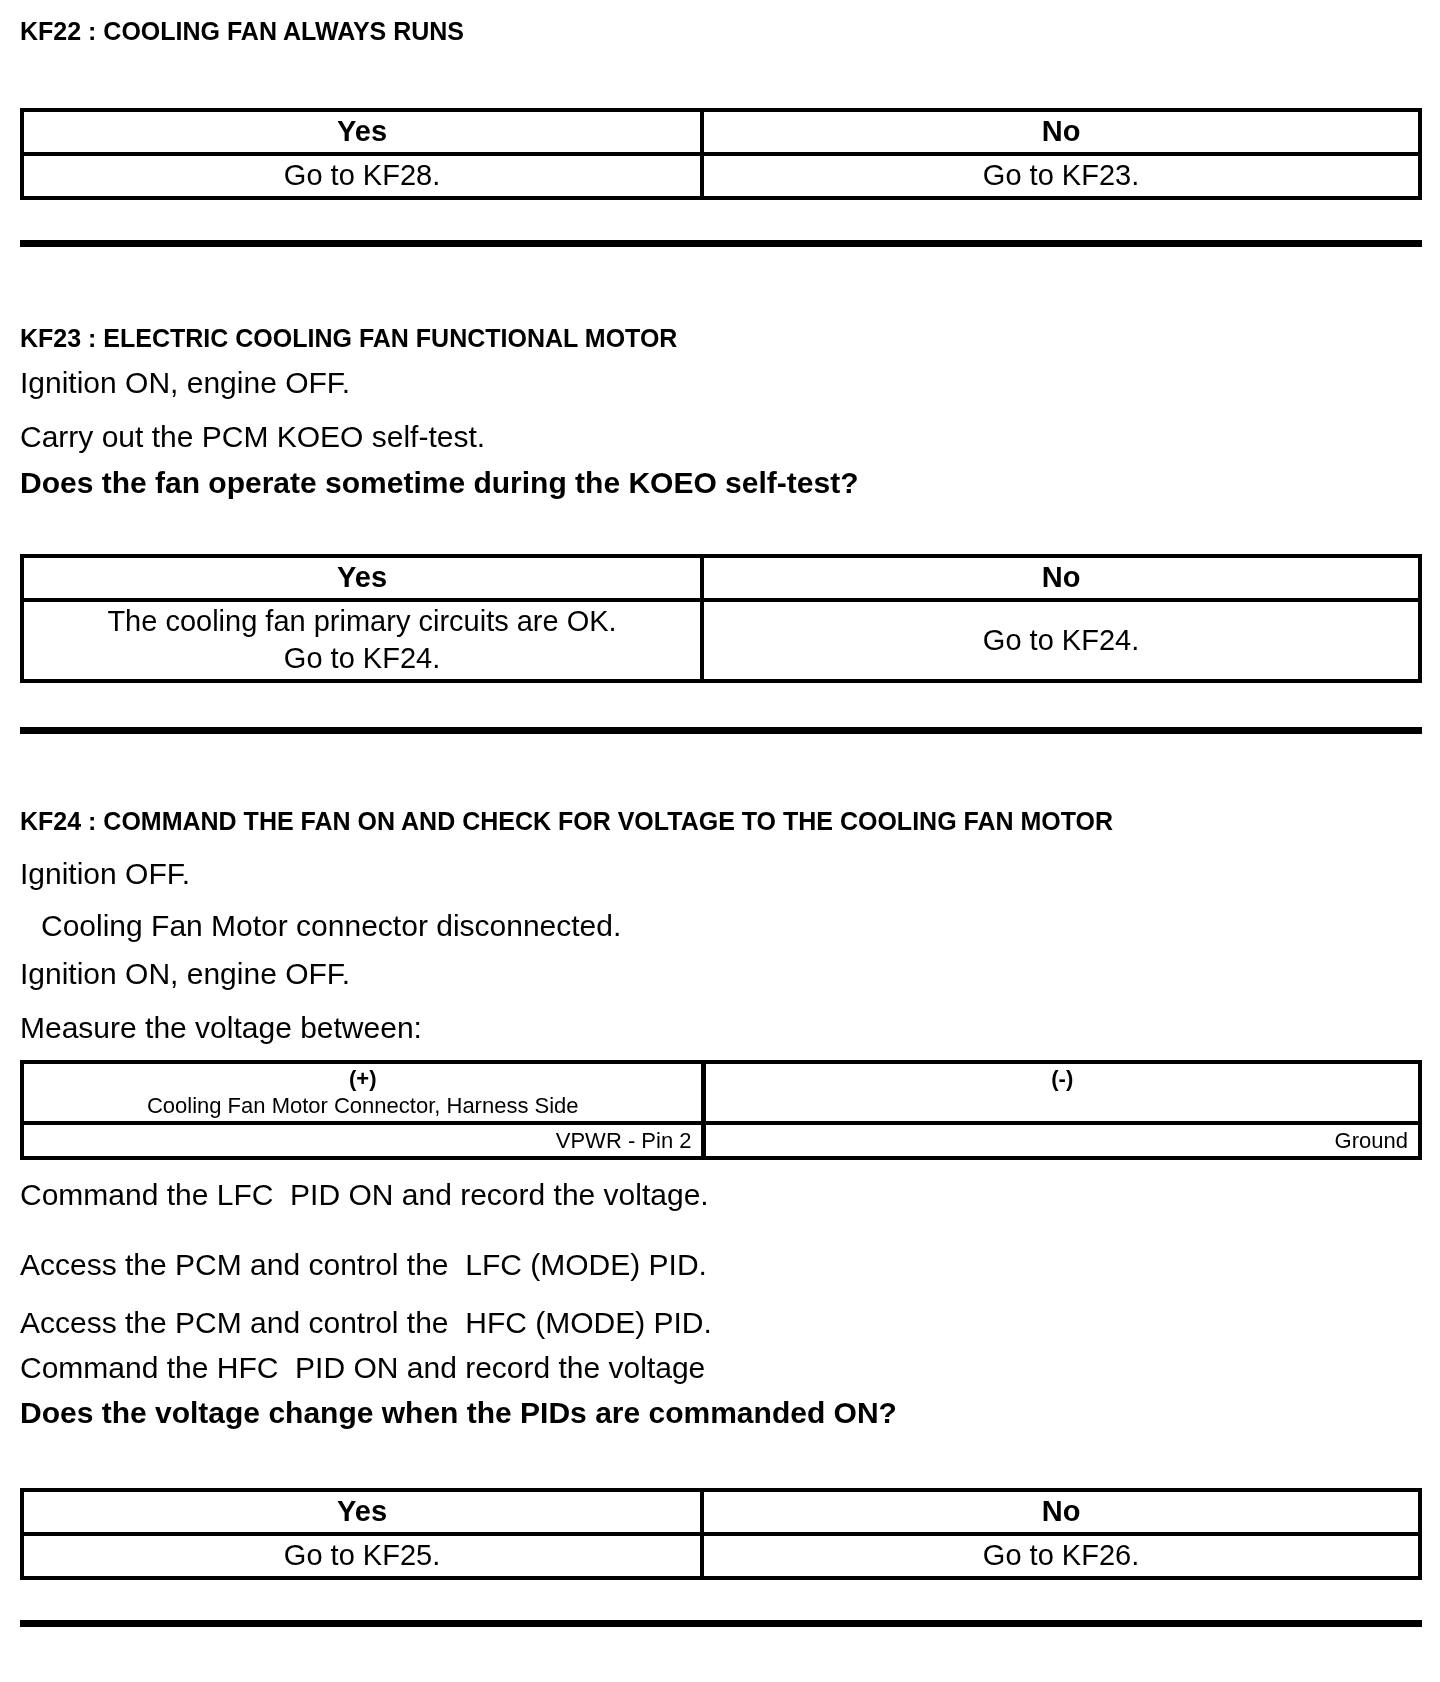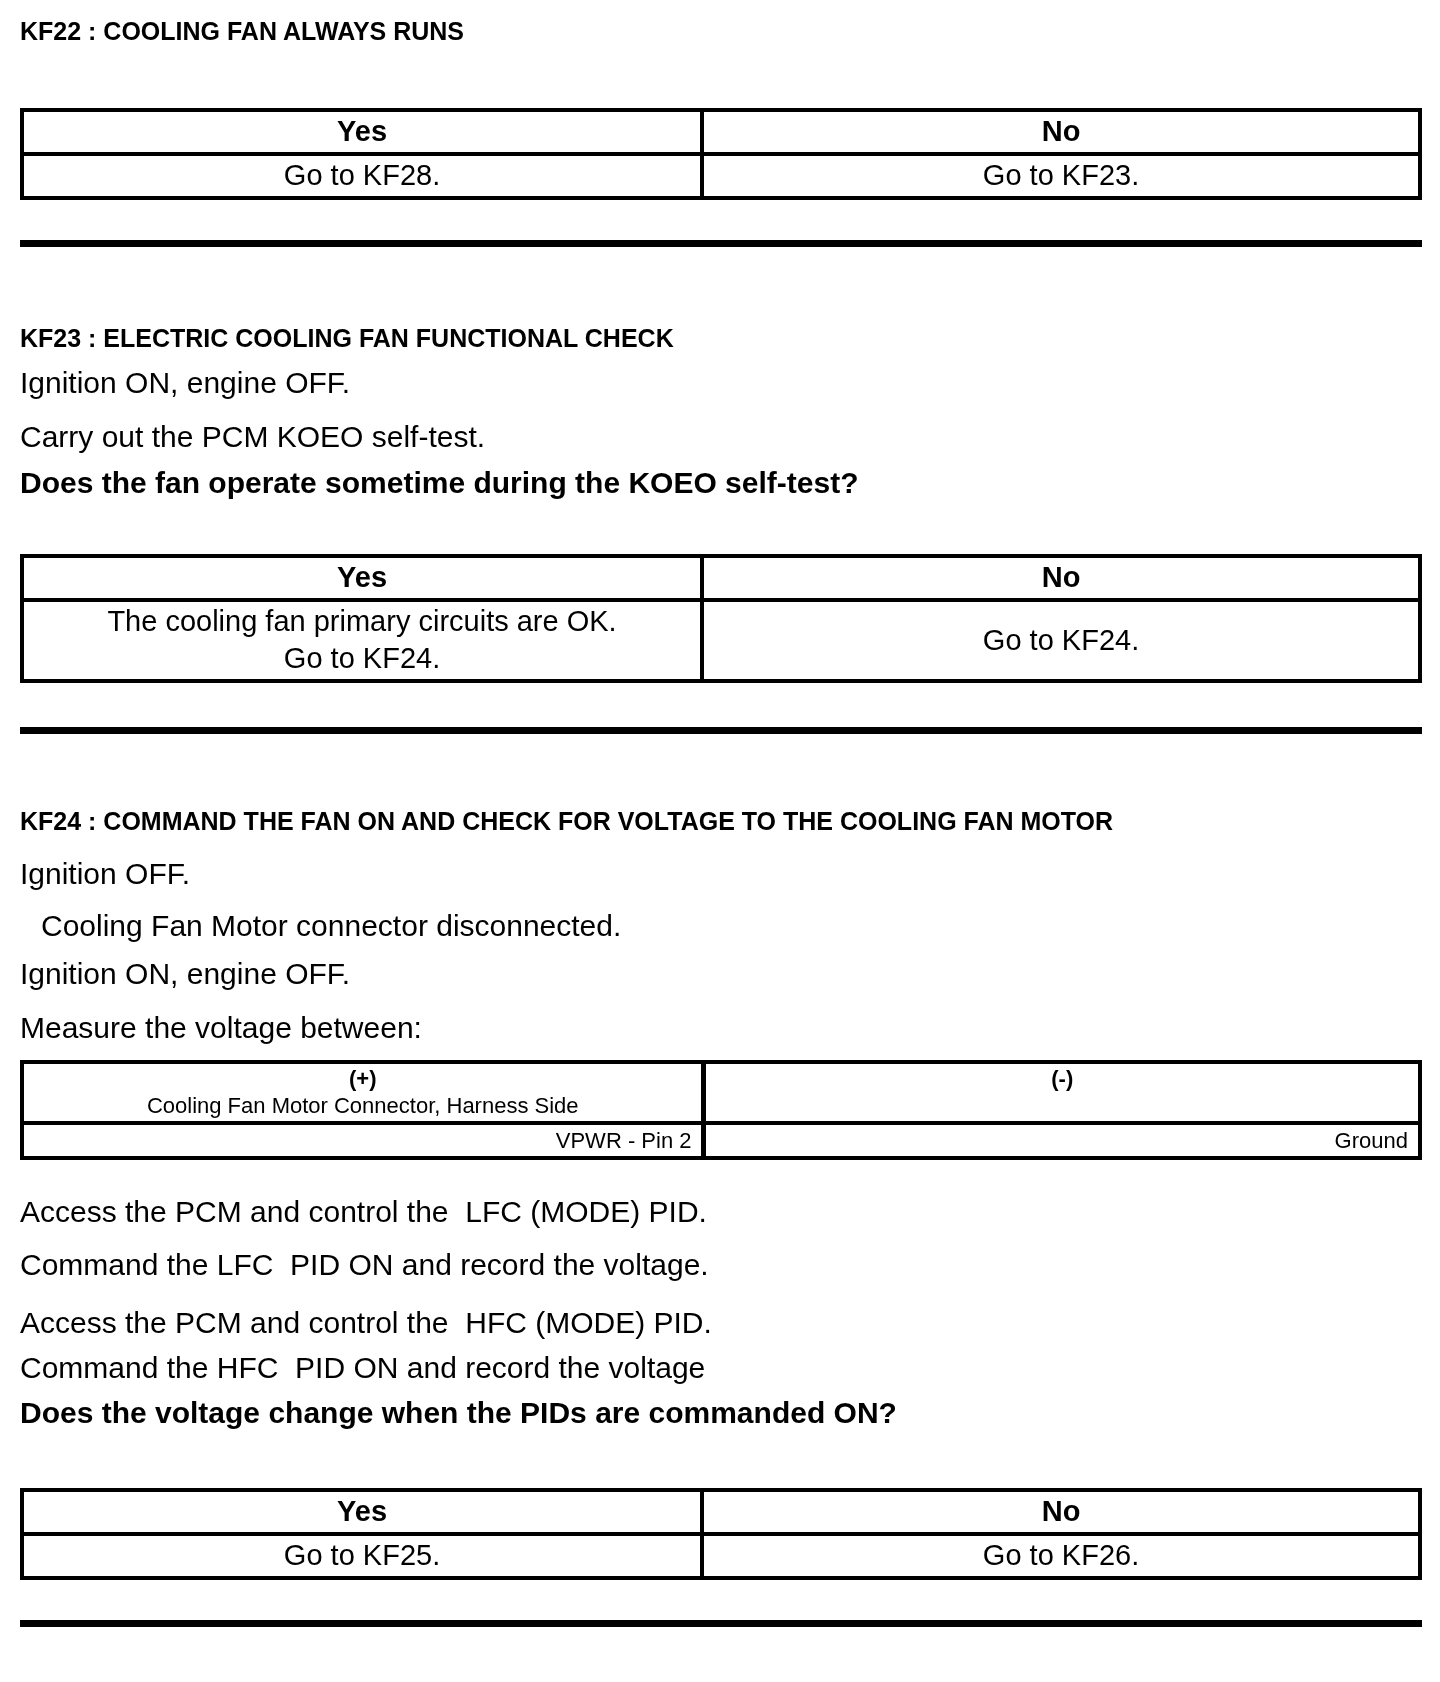--- a/index.html
+++ b/index.html
@@ -98,21 +98,21 @@
         <div class="dcell second">
           <div>Go to KF23.</div>
         </div>
       </div>
     </div>
   </section>
 
   <div class="hr mt-40"></div>
 
   <section>
-    <div class="sec-heading mt-76">KF23 : ELECTRIC COOLING FAN FUNCTIONAL CHECK</div>
+    <div class="sec-heading mt-76">KF23 : ELECTRIC COOLING FAN FUNCTIONAL MOTOR</div>
     <div class="step mt-12">Ignition ON, engine OFF.</div>
     <div class="step mt-18">Carry out the PCM KOEO self-test.</div>
     <div class="question mt-9">Does the fan operate sometime during the KOEO self-test?</div>
 
     <div class="dtable mt-52">
       <div class="drow dheader">
         <div class="dcell">Yes</div>
         <div class="dcell second">No</div>
       </div>
       <div class="drow">
@@ -149,22 +149,22 @@
       <div class="mrow mdata">
         <div class="mcell">
           <div>VPWR - Pin 2</div>
         </div>
         <div class="mcell second">
           <div>Ground</div>
         </div>
       </div>
     </div>
 
+    <div class="step mt-17">Command the LFC  PID ON and record the voltage.</div>
     <div class="step mt-34">Access the PCM and control the  LFC (MODE) PID.</div>
-    <div class="step mt-17">Command the LFC  PID ON and record the voltage.</div>
     <div class="step mt-22">Access the PCM and control the  HFC (MODE) PID.</div>
     <div class="step mt-9">Command the HFC  PID ON and record the voltage</div>
     <div class="question mt-8">Does the voltage change when the PIDs are commanded ON?</div>
 
     <div class="dtable mt-56">
       <div class="drow dheader">
         <div class="dcell">Yes</div>
         <div class="dcell second">No</div>
       </div>
       <div class="drow">

